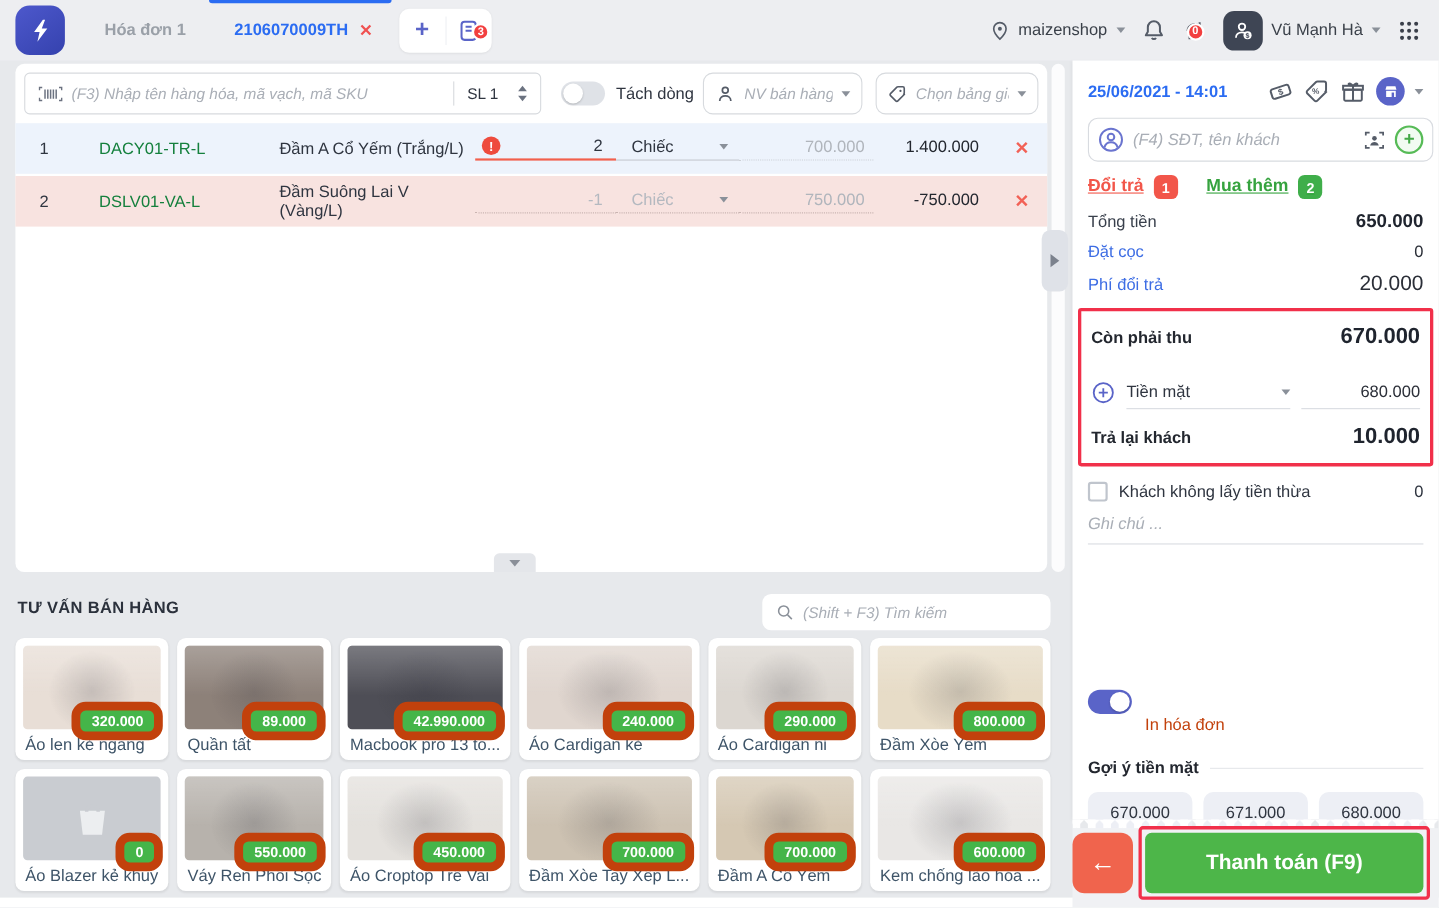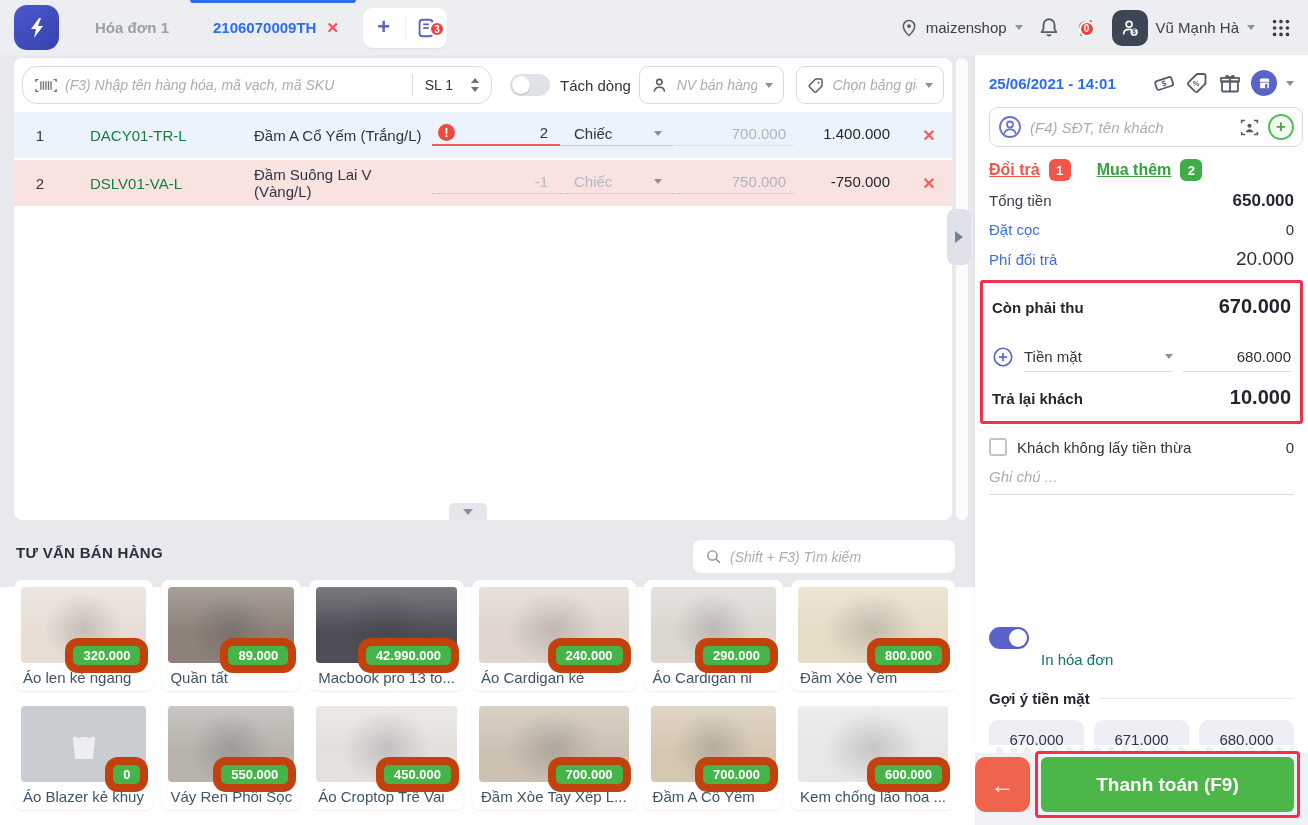--- a/index.html
+++ b/index.html
@@ -3,21 +3,21 @@
 <meta charset="utf-8">
 <style>
   :root{
     --accent-blue:#2b6cf2; --indigo:#5a64c8; --link-blue:#3d6de4;
     --red:#f2564a; --badge-red:#f23f3f; --green:#45b549; --green-dark:#3fae4a;
     --annotation:#f1304a; --row-sale:#edf3fc; --row-return:#f8e3e0;
     --checkout:#4db649; --back:#f0644d;
   }
   *{box-sizing:border-box;margin:0;padding:0;font-family:"Liberation Sans",sans-serif;}
   html,body{width:1308px;height:825px;overflow:hidden;}
-  .stage{position:relative;width:1308px;height:587px;background:#e7e9ec;color:#2f3540;}
+  .stage{position:relative;width:1308px;height:816px;background:#e7e9ec;color:#2f3540;}
 
   
   .topbar{position:absolute;left:0;top:0;width:1308px;height:55px;background:#edeef1;display:flex;align-items:center;}
   .logo{position:absolute;left:14px;top:5px;width:45px;height:45px;border-radius:13px;background:linear-gradient(145deg,#4d58cc,#3542ae);display:flex;align-items:center;justify-content:center;}
   .tab1{position:absolute;left:95px;top:0;height:55px;display:flex;align-items:center;font-weight:bold;font-size:15px;color:#9aa0a8;cursor:pointer;}
   .tab2{position:absolute;left:213px;top:0;height:55px;display:flex;align-items:center;gap:10px;font-weight:bold;font-size:15px;color:var(--accent-blue);}
   .tabline{position:absolute;left:190px;top:0;width:166px;height:3px;background:var(--accent-blue);border-radius:0 0 3px 3px;}
   .tabclose{color:#f05050;font-size:15px;font-weight:bold;cursor:pointer;}
   .tools{position:absolute;left:363px;top:8px;width:84px;height:40px;background:#fff;border-radius:9px;display:flex;align-items:center;box-shadow:0 1px 2px rgba(0,0,0,.06);}
   .tools .plus{flex:1;text-align:center;color:var(--indigo);font-size:22px;font-weight:bold;cursor:pointer;border-right:1px solid #eef0f3;height:26px;line-height:24px;}
@@ -26,21 +26,21 @@
   .tb-right{position:absolute;right:16px;top:0;height:55px;display:flex;align-items:center;gap:15px;}
   .tb-store{display:flex;align-items:center;gap:8px;cursor:pointer;font-size:15px;color:#3a4049;}
   .iconbtn{position:relative;display:flex;align-items:center;cursor:pointer;}
   .avatar{width:36px;height:36px;border-radius:10px;background:#3e4554;display:flex;align-items:center;justify-content:center;}
   .username{font-size:15px;color:#3a4049;display:flex;align-items:center;gap:8px;cursor:pointer;}
   .caret{width:0;height:0;border-left:4px solid transparent;border-right:4px solid transparent;border-top:5px solid #8a9099;display:inline-block;}
 
   
   .left-panel{position:absolute;left:14px;top:58px;width:938px;height:462px;background:#fff;border-radius:8px;}
   .toolbar{display:flex;align-items:center;padding:8px;}
-  .searchbox{flex:0 0 470px;height:38px;border:1px solid #d7dade;border-radius:15px;display:flex;align-items:center;padding:0 6px 0 12px;gap:8px;background:#fff;}
+  .searchbox{flex:0 0 470px;height:38px;border:1px solid #d7dade;border-radius:5px;display:flex;align-items:center;padding:0 6px 0 12px;gap:8px;background:#fff;}
   .searchbox input{flex:1;border:none;outline:none;font-size:14px;font-style:italic;color:#6b7280;background:transparent;min-width:0;}
   .searchbox input::placeholder{color:#a9aeb6;}
   .sl-div{width:1px;height:22px;background:#d7dade;}
   .sl{font-size:14px;color:#2f3540;padding:0 4px;white-space:nowrap;}
   .stepper{display:flex;flex-direction:column;gap:4px;padding:0 6px;cursor:pointer;}
   .stepper .up{width:0;height:0;border-left:4px solid transparent;border-right:4px solid transparent;border-bottom:5px solid #6b7280;}
   .stepper .dn{width:0;height:0;border-left:4px solid transparent;border-right:4px solid transparent;border-top:5px solid #6b7280;}
   .tgl-group{display:flex;align-items:center;gap:10px;margin-left:18px;}
   .toggle{width:40px;height:22px;border-radius:11px;background:#dfe2e7;position:relative;cursor:pointer;}
   .toggle .knob{position:absolute;left:2px;top:2px;width:18px;height:18px;border-radius:50%;background:#fff;box-shadow:0 1px 2px rgba(0,0,0,.2);}
@@ -126,21 +126,21 @@
   .method span{font-size:15px;color:#2f3540;}
   .amount{width:108px;border-bottom:1px solid #d9dce1;padding-bottom:6px;text-align:right;font-size:15px;color:#2b2f38;}
   .chkrow{display:flex;align-items:center;margin-top:14px;gap:10px;}
   .chk{width:18px;height:18px;border:2px solid #c0c5cd;border-radius:3px;background:#fff;cursor:pointer;flex:none;}
   .chkrow .lbl{font-size:15px;color:#2f3540;}
   .chkrow .val{margin-left:auto;font-size:15px;}
   .note{margin-top:12px;border-bottom:1px solid #d9dce1;padding-bottom:8px;}
   .note input{width:100%;border:none;outline:none;font-size:15px;font-style:italic;background:transparent;color:#6b7280;}
   .note input::placeholder{color:#a9aeb6;}
   .printrow{display:flex;align-items:center;gap:12px;margin-top:112px;}
-  .printrow .lbl{font-size:15px;color:#0f766e;margin-top:44px;}
+  .printrow .lbl{font-size:15px;color:#c2410c;margin-top:44px;}
   .cashtitle{margin-top:22px;display:flex;align-items:center;}
   .cashtitle .t{font-size:15px;font-weight:bold;color:#23272f;white-space:nowrap;}
   .cashtitle .line{flex:1;height:1px;background:#e5e7ea;margin-left:10px;}
   .cashgrid{margin-top:13px;display:grid;grid-template-columns:repeat(3,1fr);gap:10px;}
   .cashbtn{height:38px;background:#edeff5;border:none;border-radius:9px;font-size:15px;color:#2f3540;cursor:pointer;font-family:inherit;}
   .zigzag{position:absolute;left:975px;top:745px;width:333px;height:8px;
     background:linear-gradient(135deg,#fff 50%,transparent 50%) 0 0/14px 8px repeat-x,
                linear-gradient(-135deg,#fff 50%,transparent 50%) 7px 0/14px 8px repeat-x;}
   .footer-area{position:absolute;left:975px;top:753px;width:333px;height:72px;background:#f0f1f4;}
   .backbtn{position:absolute;left:975px;top:757px;width:55px;height:55px;border-radius:11px;background:var(--back);border:none;color:#fff;font-size:24px;cursor:pointer;display:flex;align-items:center;justify-content:center;}

